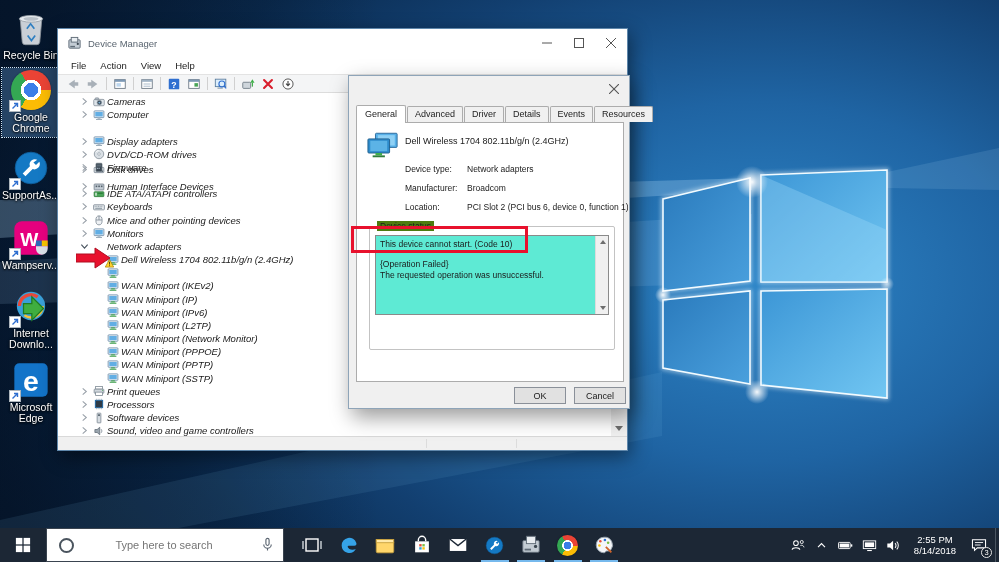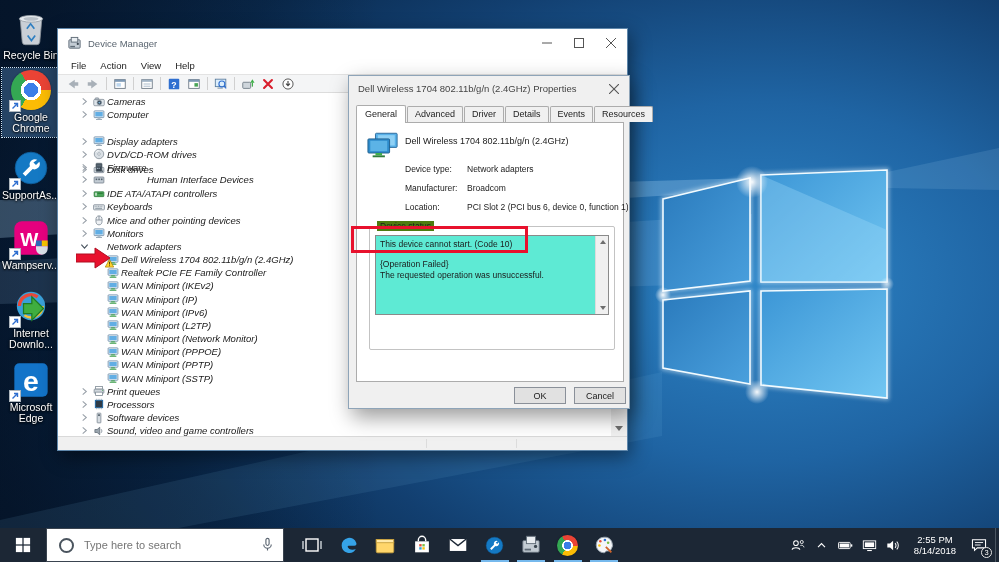--- a/index.html
+++ b/index.html
@@ -94,21 +94,21 @@
   
   #red-arrow { position:absolute; left:76px; top:247px; width:36px; height:22px; z-index:25; }
   #red-box { position:absolute; left:351px; top:226px; width:177px; height:27px; border:3px solid #e8112d; z-index:40; }
 
   
   #taskbar { position:absolute; left:0; bottom:0; width:999px; height:34px; background:#1c2735; z-index:50; display:flex; align-items:center; }
   #start-btn { width:46px; height:34px; display:flex; align-items:center; justify-content:center; }
   #start-btn svg { width:16px; height:16px; }
   #search-box { position:relative; width:238px; height:34px; background:#fff; border:1px solid #3a4450; display:flex; align-items:center; }
   #cortana-ring { width:15px; height:15px; border:2px solid #4a545e; border-radius:50%; margin-left:12px; }
-  #search-input { border:none; outline:none; background:transparent; font-size:11px; color:#444; margin-left:10px; width:160px; font-family:"Liberation Sans",sans-serif; }
+  #search-input { border:none; outline:none; background:transparent; font-size:11px; color:#444; margin-left:10px; width:160px; font-family:"Liberation Sans",sans-serif;text-align:center; }
   #search-mic { position:absolute; right:8px; width:15px; height:16px; }
   #taskbar-apps { display:flex; height:34px; margin-left:10px; }
   .tapp { position:relative; width:36.5px; height:34px; display:flex; align-items:center; justify-content:center; }
   .tapp svg { width:22px; height:22px; }
   .tapp .chrome-ball { width:21px; height:21px; }
   .underline { position:absolute; bottom:0; left:4px; width:28px; height:2.5px; background:#76b9ed; }
   #tray { position:absolute; right:0; top:0; height:34px; display:flex; align-items:center; }
   .tray-ico { width:21px; height:34px; display:flex; align-items:center; justify-content:center; margin:0 1.5px; }
   .tray-ico svg { width:17px; height:17px; }
   #clock { width:52px; text-align:center; color:#fff; font-size:9.5px; line-height:11.5px; margin:0 4px; }
@@ -447,21 +447,21 @@
             <span class="ticon">
               <svg viewBox="0 0 16 16">
                 <rect x="4" y="3" width="8" height="11" rx="1" fill="#3a4652" stroke="#69757f"></rect>
                 <rect x="5.2" y="4.5" width="5.6" height="3" fill="#5a6874"></rect>
                 <rect x="5.2" y="9" width="1.6" height="1.6" fill="#9fb0bd"></rect>
                 <rect x="7.4" y="9" width="1.6" height="1.6" fill="#9fb0bd"></rect>
               </svg>
             </span>
             <span class="tlabel">Firmware</span>
           </div>
-          <div class="trow lvl0" style="top: 80px; padding-left: 40px;">
+          <div class="trow lvl0" style="top: 87px;">
             <span class="tchev">
               <svg viewBox="0 0 10 10">
                 <polyline points="3,1.5 7,5 3,8.5" fill="none" stroke="#9aa2aa" stroke-width="1.2"></polyline>
               </svg>
             </span>
             <span class="ticon">
               <svg viewBox="0 0 16 16">
                 <rect x="1.5" y="4" width="13" height="8" rx="1" fill="#c3ccd4" stroke="#6e7a85"></rect>
                 <rect x="3.5" y="6" width="2.2" height="2.2" fill="#55616b"></rect>
                 <rect x="7" y="6" width="2.2" height="2.2" fill="#55616b"></rect>
@@ -572,21 +572,20 @@
           </div>
           <div class="trow lvl1" style="top: 173.21px;">
             <span class="ticon">
               <svg viewBox="0 0 16 16">
                 <rect x="1.5" y="2.5" width="13" height="8.5" rx="0.8" fill="#eef4f9" stroke="#5b7e9e"></rect>
                 <rect x="3" y="4" width="10" height="5.5" fill="#62aee4"></rect>
                 <rect x="5.5" y="11" width="5" height="1.6" fill="#49a457"></rect>
                 <rect x="3.5" y="12.8" width="9" height="1.6" fill="#49a457"></rect>
               </svg>
             </span>
-            <span class="tlabel">Realtek PCIe FE Family Controller</span>
           </div>
           <div class="trow lvl1" style="top: 186.38px;">
             <span class="ticon">
               <svg viewBox="0 0 16 16">
                 <rect x="1.5" y="2.5" width="13" height="8.5" rx="0.8" fill="#eef4f9" stroke="#5b7e9e"></rect>
                 <rect x="3" y="4" width="10" height="5.5" fill="#62aee4"></rect>
                 <rect x="5.5" y="11" width="5" height="1.6" fill="#49a457"></rect>
                 <rect x="3.5" y="12.8" width="9" height="1.6" fill="#49a457"></rect>
               </svg>
             </span>
@@ -752,21 +751,20 @@
   </div>
 
   <div id="red-arrow">
     <svg viewBox="0 0 36 22" width="36" height="22">
       <polygon points="0,7 19,7 19,1 34,11 19,21 19,15 0,15" fill="#e8112d" stroke="#b00c20" stroke-width="1"></polygon>
     </svg>
   </div>
 
   <div id="dlg">
     <div id="dlg-titlebar">
-      <span id="dlg-title">Dell Wireless 1704 802.11b/g/n (2.4GHz) Properties</span>
       <span id="dlg-close">
           <svg viewBox="0 0 10 10">
             <path d="M0 0L10 10M10 0L0 10" stroke="#555" stroke-width="1.1"></path>
           </svg>
         </span>
     </div>
     <div id="dlg-tabs">
         <span class="tab active">General</span>
         <span class="tab">Advanced</span>
         <span class="tab">Driver</span>

